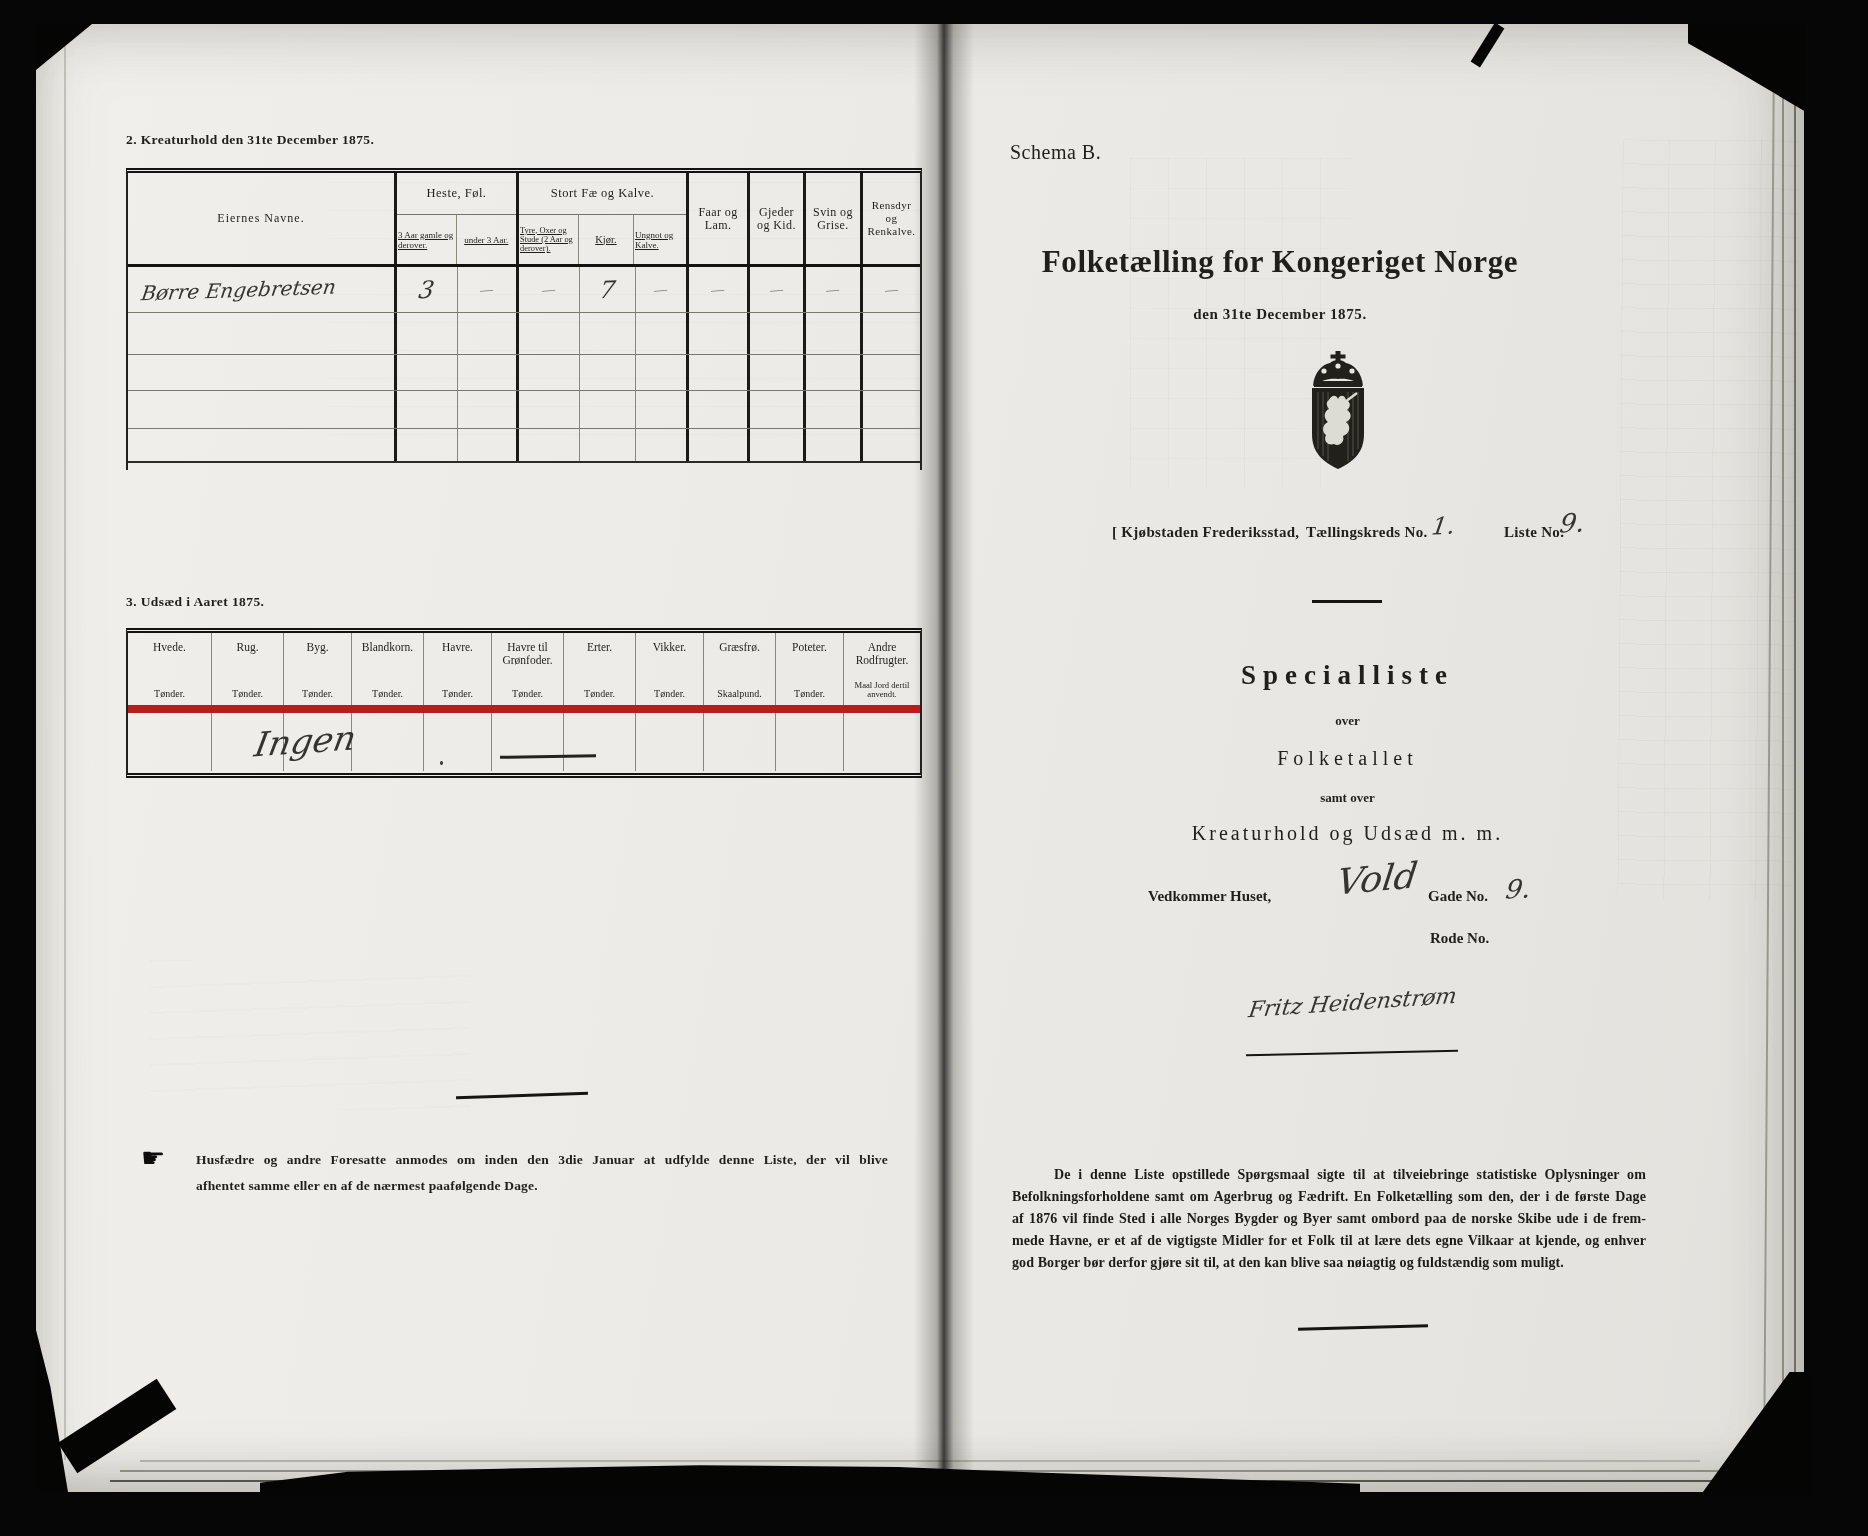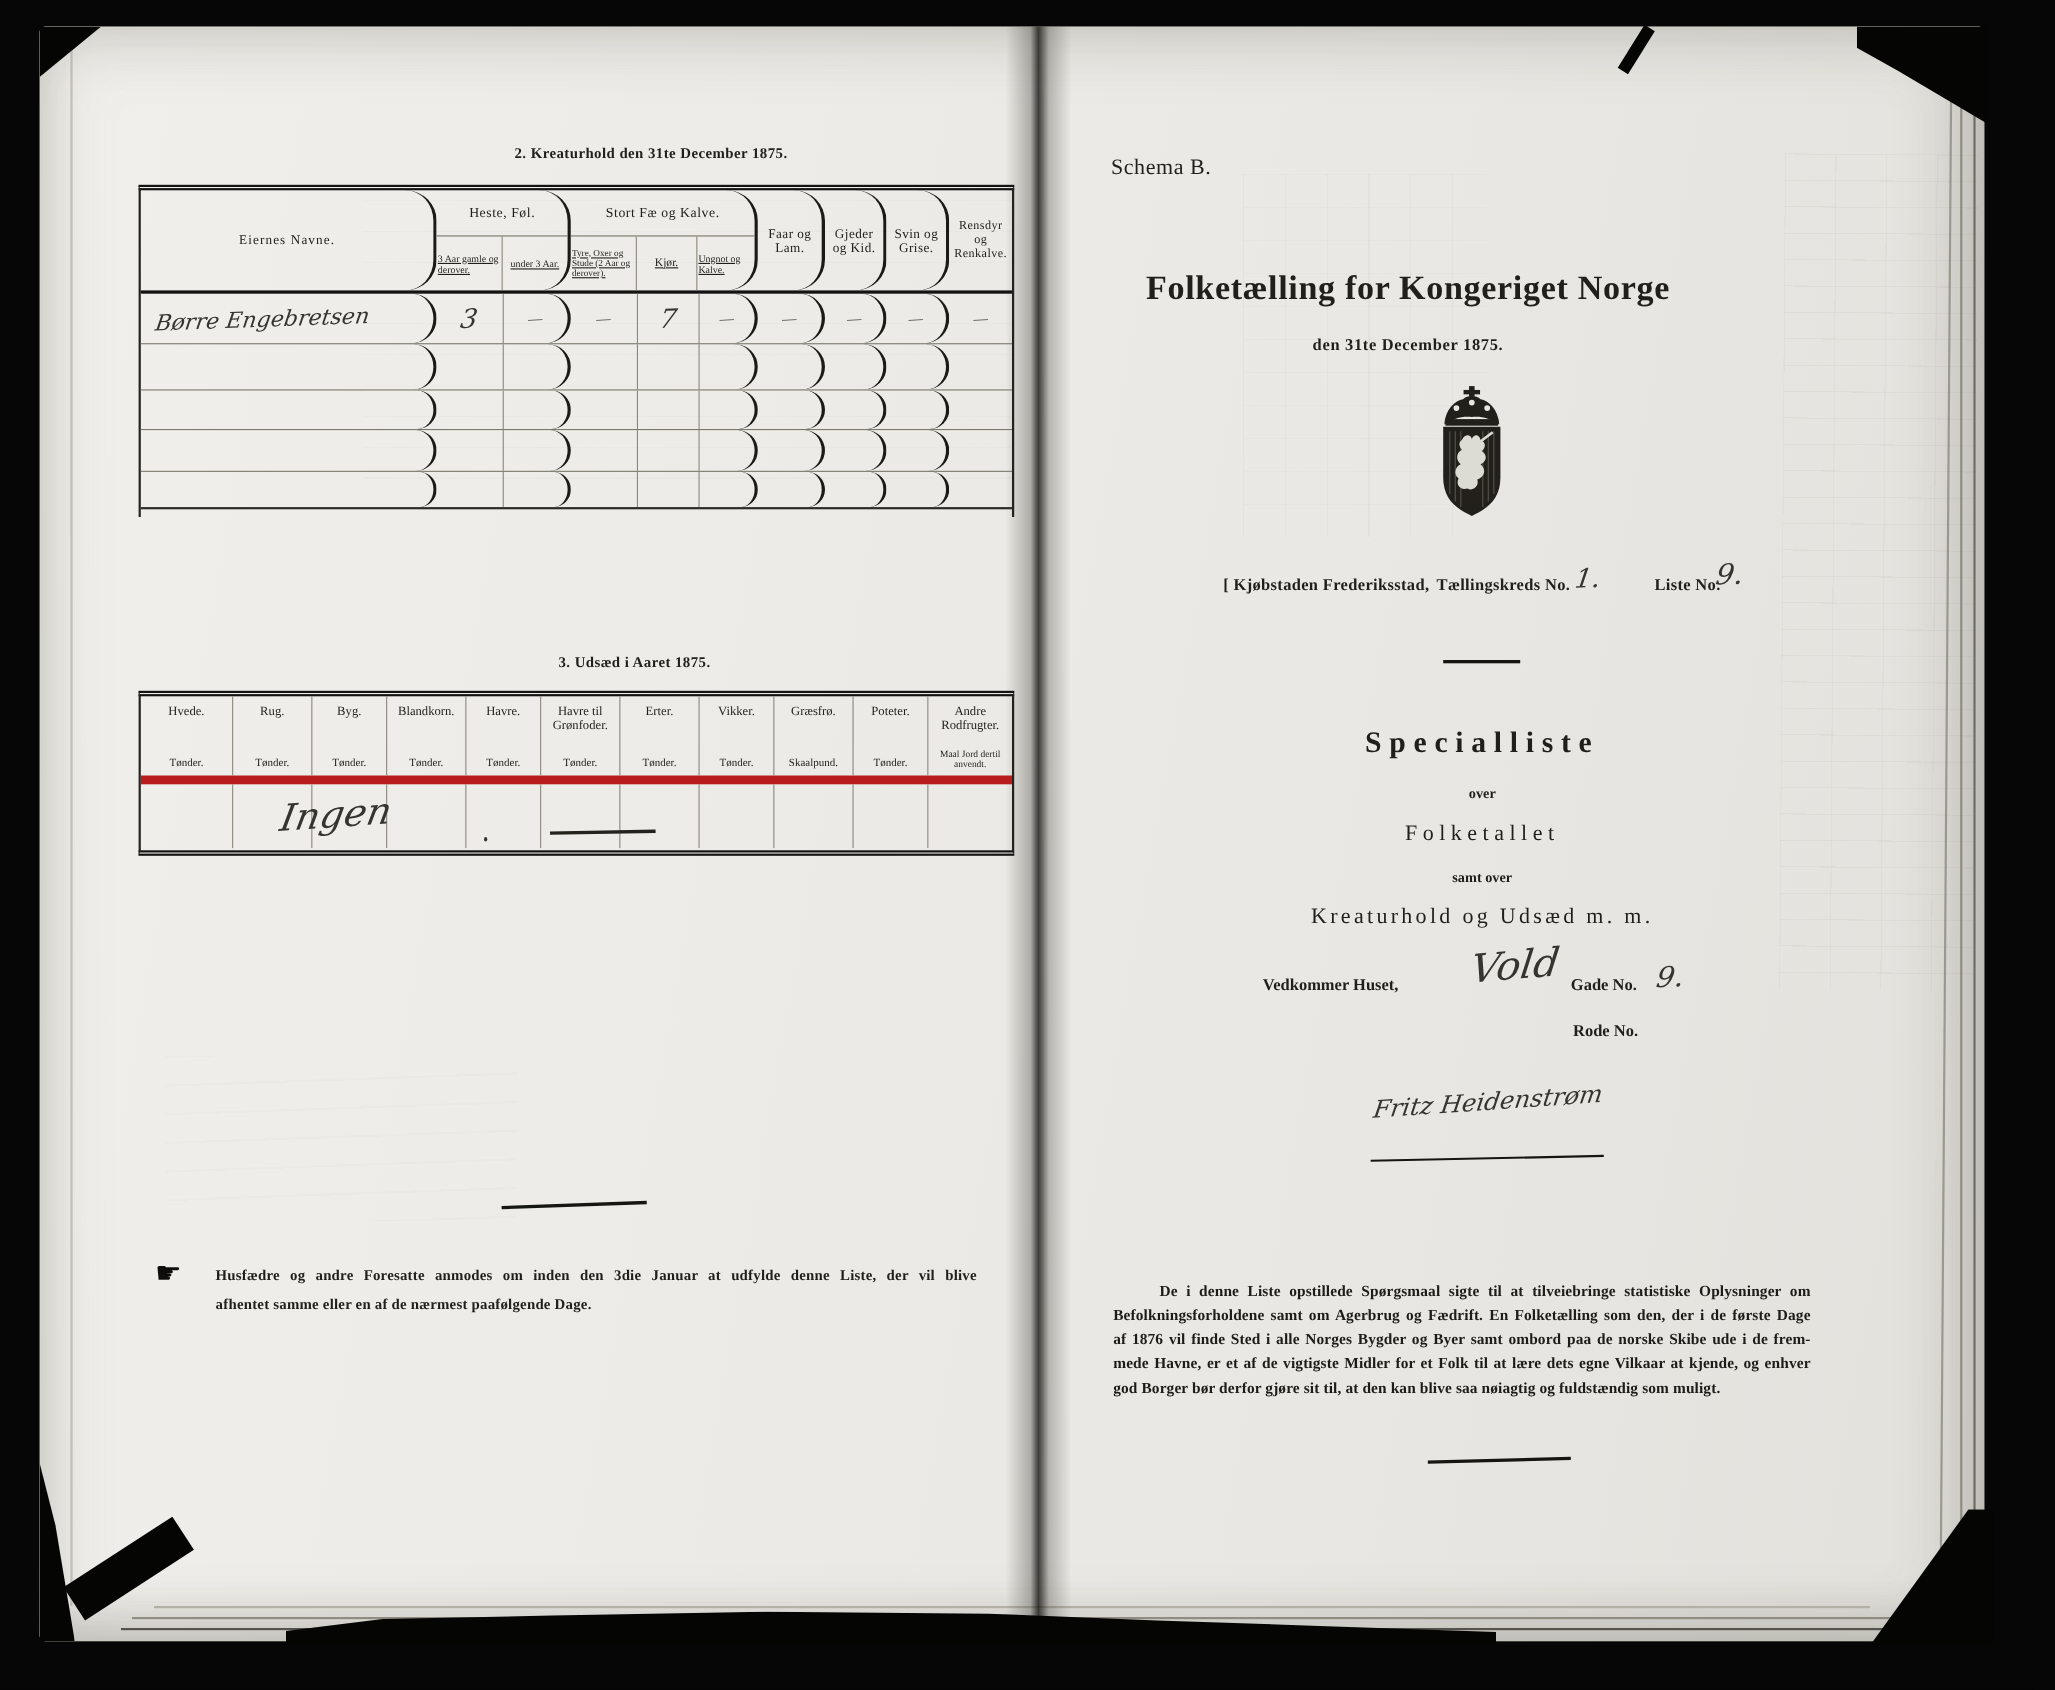--- a/index.html
+++ b/index.html
@@ -20,38 +20,38 @@
   
   .blk{position:absolute;background:#050504;}
   .tl-corner{left:36px;top:24px;width:56px;height:46px;clip-path:polygon(0 0,100% 0,0 100%);}
   .tr-wedge{left:1688px;top:24px;width:118px;height:88px;clip-path:polygon(0 0,100% 0,100% 100%,32% 46%,0 22%);}
   .tr-slash{left:1482px;top:22px;width:11px;height:46px;transform:rotate(32deg);}
   .br-wedge{left:1700px;top:1372px;width:112px;height:124px;clip-path:polygon(80% 0,100% 0,100% 100%,0 100%);}
   .bl-edge{left:36px;top:1330px;width:32px;height:162px;clip-path:polygon(0 0,45% 35%,100% 100%,0 100%);}
   .bl-strap{left:58px;top:1408px;width:118px;height:36px;transform:rotate(-33deg);}
   .bottom-jag{left:260px;top:1452px;width:1100px;height:44px;
               clip-path:polygon(0 70%,8% 45%,22% 38%,40% 30%,58% 34%,72% 48%,86% 60%,100% 72%,100% 100%,0 100%);}
-  .ctr{text-align:right;}
+  .ctr{text-align:left;}
   .hand{font-family:"DejaVu Serif",serif;font-style:italic;color:#35342e;display:inline-block;transform:skewX(-10deg) rotate(-2deg);}
   .rule{position:absolute;background:#151511;}
 
   
   .t2{position:absolute;left:126px;top:168px;width:796px;height:302px;box-sizing:border-box;
       border-top:5px double #141311;border-left:2px solid #23221e;border-right:2px solid #23221e;}
   .t2-head{display:flex;height:94px;border-bottom:3px solid #141311;box-sizing:border-box;}
   .hcell{box-sizing:border-box;display:flex;align-items:center;justify-content:center;
          font-size:11px;line-height:13px;text-align:center;padding:0 2px;letter-spacing:.4px;}
   .group{box-sizing:border-box;display:flex;flex-direction:column;}
   .glabel{height:42px;display:flex;align-items:center;justify-content:center;font-size:12.5px;
           border-bottom:1px solid #76746a;box-sizing:border-box;letter-spacing:.5px;}
   .gsub{display:flex;flex:1;}
   .scell{box-sizing:border-box;display:flex;align-items:center;justify-content:center;
          font-size:9px;line-height:10px;text-align:left;padding:0 1px;text-decoration:underline;}
   .tiny{font-size:8.4px;line-height:9.3px;}
-  .bR3{border-right:3px solid #1b1a17;border-radius:28px;}
+  .bR3{border-right:3px solid #1b1a17;}
   .bR1{border-right:1px solid #8a887c;}
   .w269{width:269px;} .w122{width:122px;} .w170{width:170px;}
   .w61{width:61px;} .w56{width:56px;} .w57{width:57px;} .w53{width:53px;}
   .t2-row{display:flex;box-sizing:border-box;border-bottom:1px solid #7a786d;}
   .t2-row.rlast{border-bottom:2px solid #2c2b27;}
   .tcell{box-sizing:border-box;display:flex;align-items:center;justify-content:center;overflow:visible;}
   .namecell{justify-content:flex-start;padding-left:14px;}
   .hw-name{font-size:20px;white-space:nowrap;}
   .hw-num{font-size:24px;}
   .hw-dash{color:#4a4942;font-size:13px;letter-spacing:1px;transform:rotate(-3deg);}

